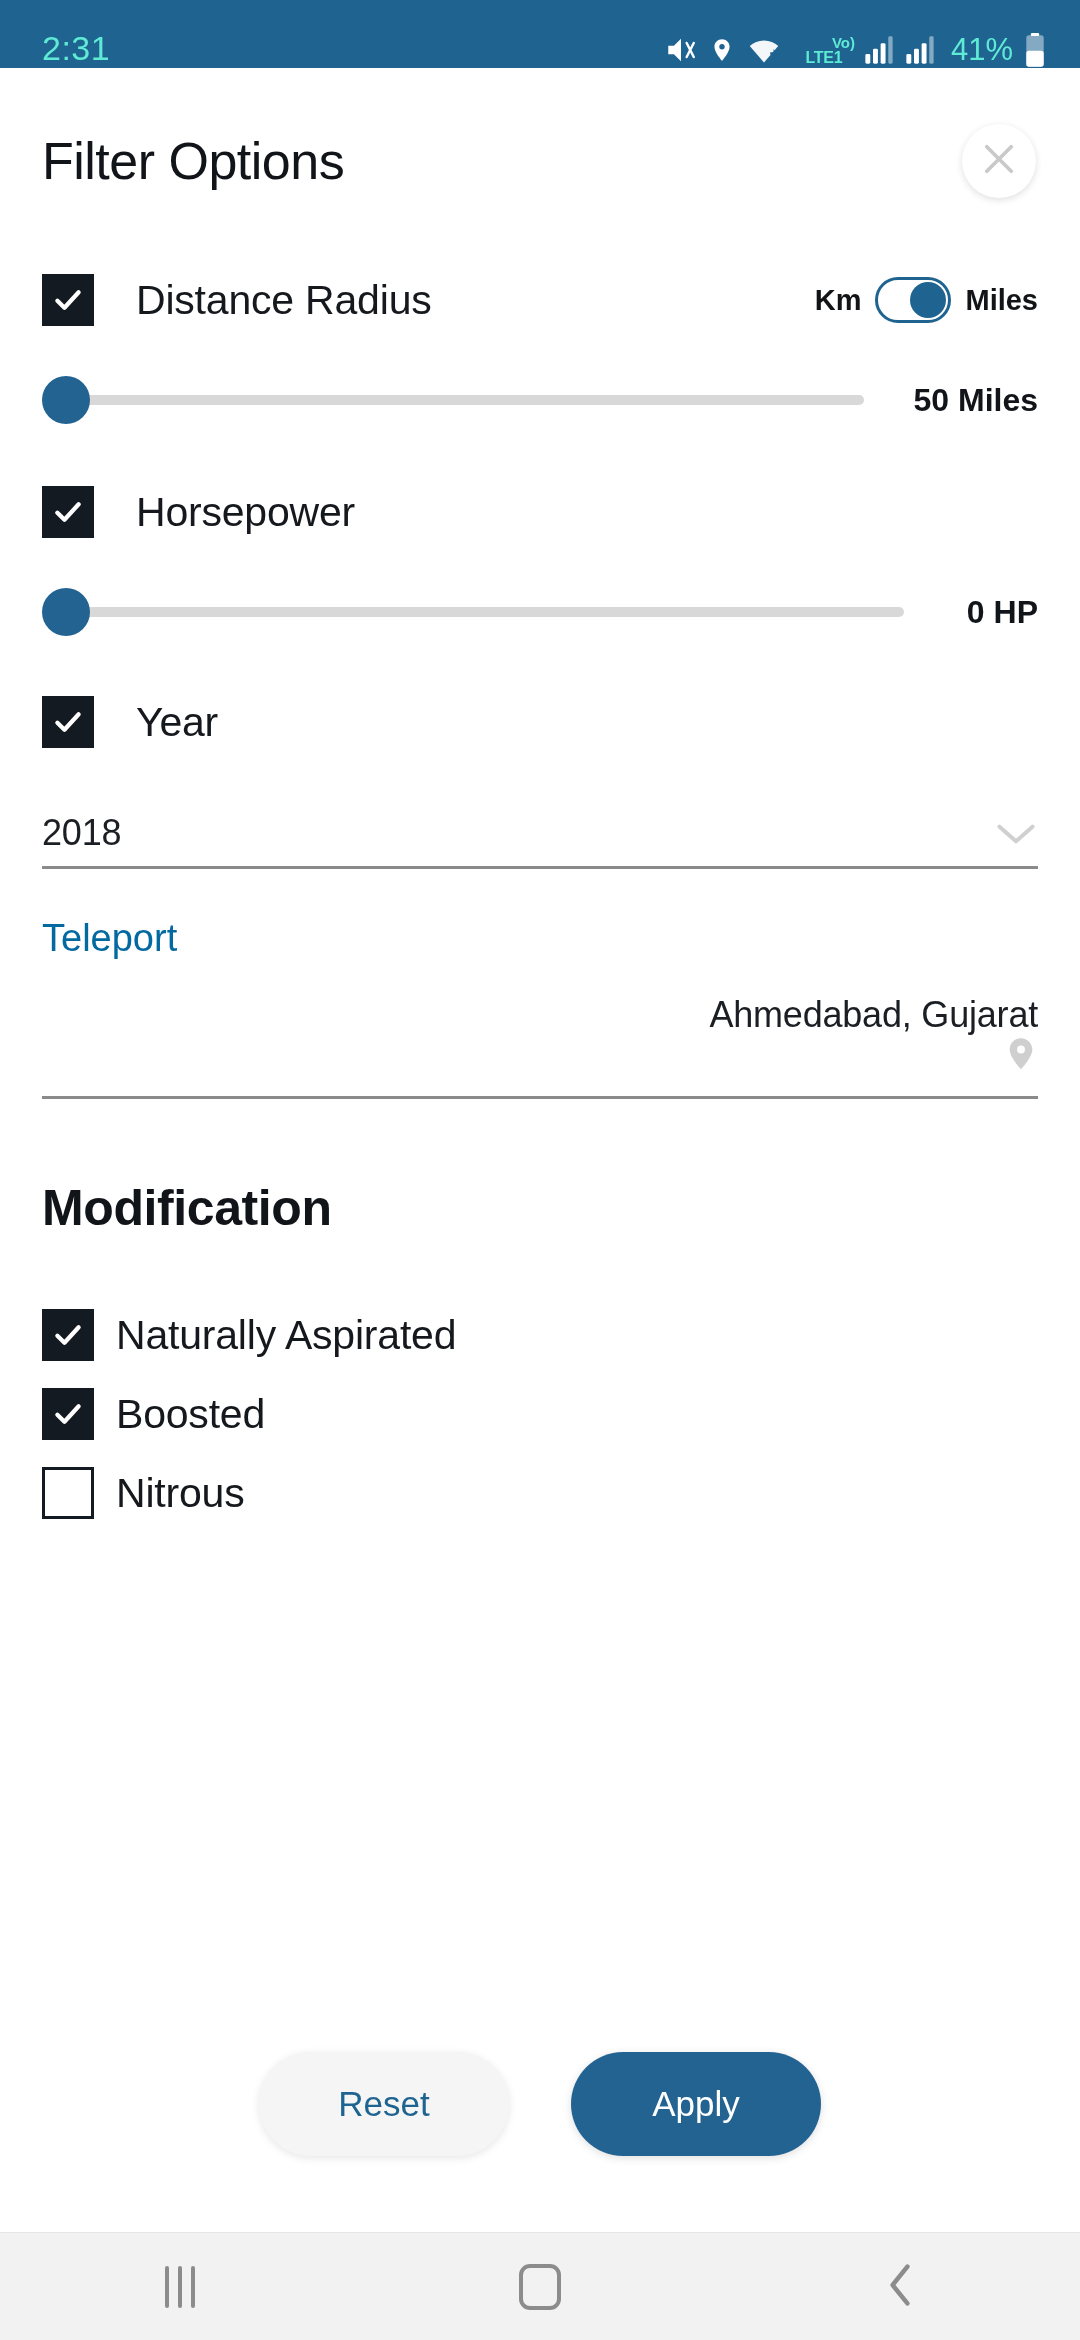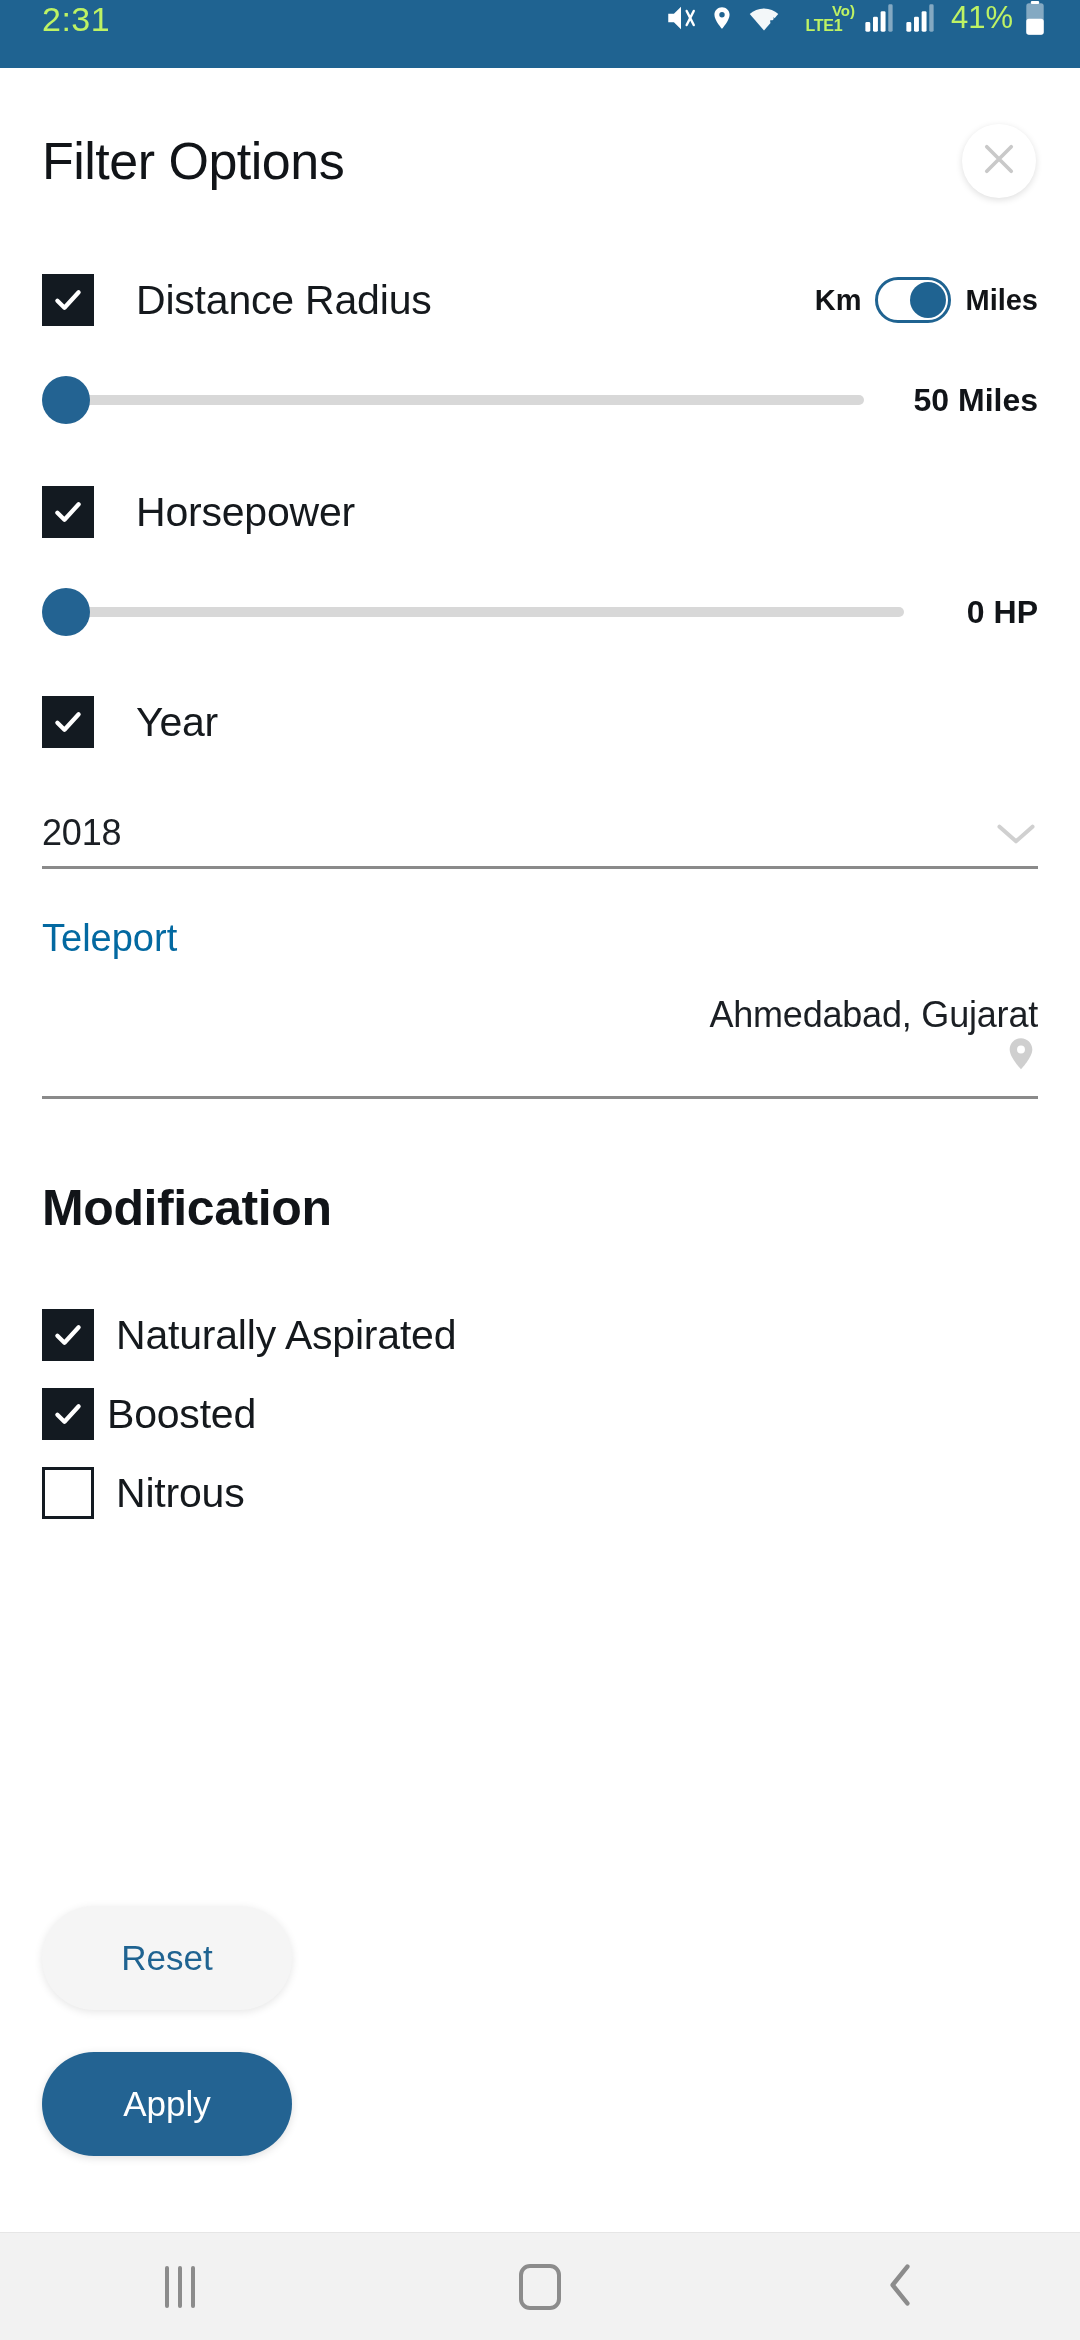--- a/index.html
+++ b/index.html
@@ -16,23 +16,23 @@
     height: 2340px;
     background: #ffffff;
     display: flex;
     flex-direction: column;
   }
 
   
   .status-bar {
     height: 68px;
     background: #1F6391;
-    color: #bef264;
-    display: flex;
-    align-items: flex-start;
+    color: #5eead4;
+    display: flex;
+    align-items: flex-end;
     justify-content: space-between;
     padding: 0 34px 0 42px;
     flex: 0 0 auto;
   }
   .status-time {
     font-size: 34px;
     letter-spacing: 0.5px;
     font-weight: 400;
   }
   .status-icons {
@@ -210,23 +210,22 @@
   }
 
   
   .actions {
     position: absolute;
     left: 0;
     right: 0;
     bottom: 0;
     display: flex;
     justify-content: center;
-    gap: 42px;
+    gap: 62px;
     padding: 0 42px;
-    flex-direction: column;
   }
   .btn {
     width: 250px;
     height: 104px;
     border-radius: 52px;
     display: flex;
     align-items: center;
     justify-content: center;
     font-size: 35px;
     border: none;
@@ -440,21 +439,21 @@
       </div>
     </div>
 
     <div class="cbrow" style="margin-top:27px;">
       <div class="cbleft">
         <div class="checkbox">
           <svg width="34" height="34" viewBox="0 0 24 24" fill="none" stroke="#ffffff" stroke-width="3" stroke-linecap="round" stroke-linejoin="round">
             <path d="M4.5 12.5 L9.5 17.5 L19.5 6.5"></path>
           </svg>
         </div>
-        <div class="cblabel" style="margin-left:13px;text-align:center;">Boosted</div>
+        <div class="cblabel" style="margin-left:22px;text-align:center;">Boosted</div>
       </div>
     </div>
 
     <div class="cbrow" style="margin-top:27px;">
       <div class="cbleft">
         <div class="checkbox unchecked"></div>
         <div class="cblabel" style="margin-left:22px;">Nitrous</div>
       </div>
     </div>
 

